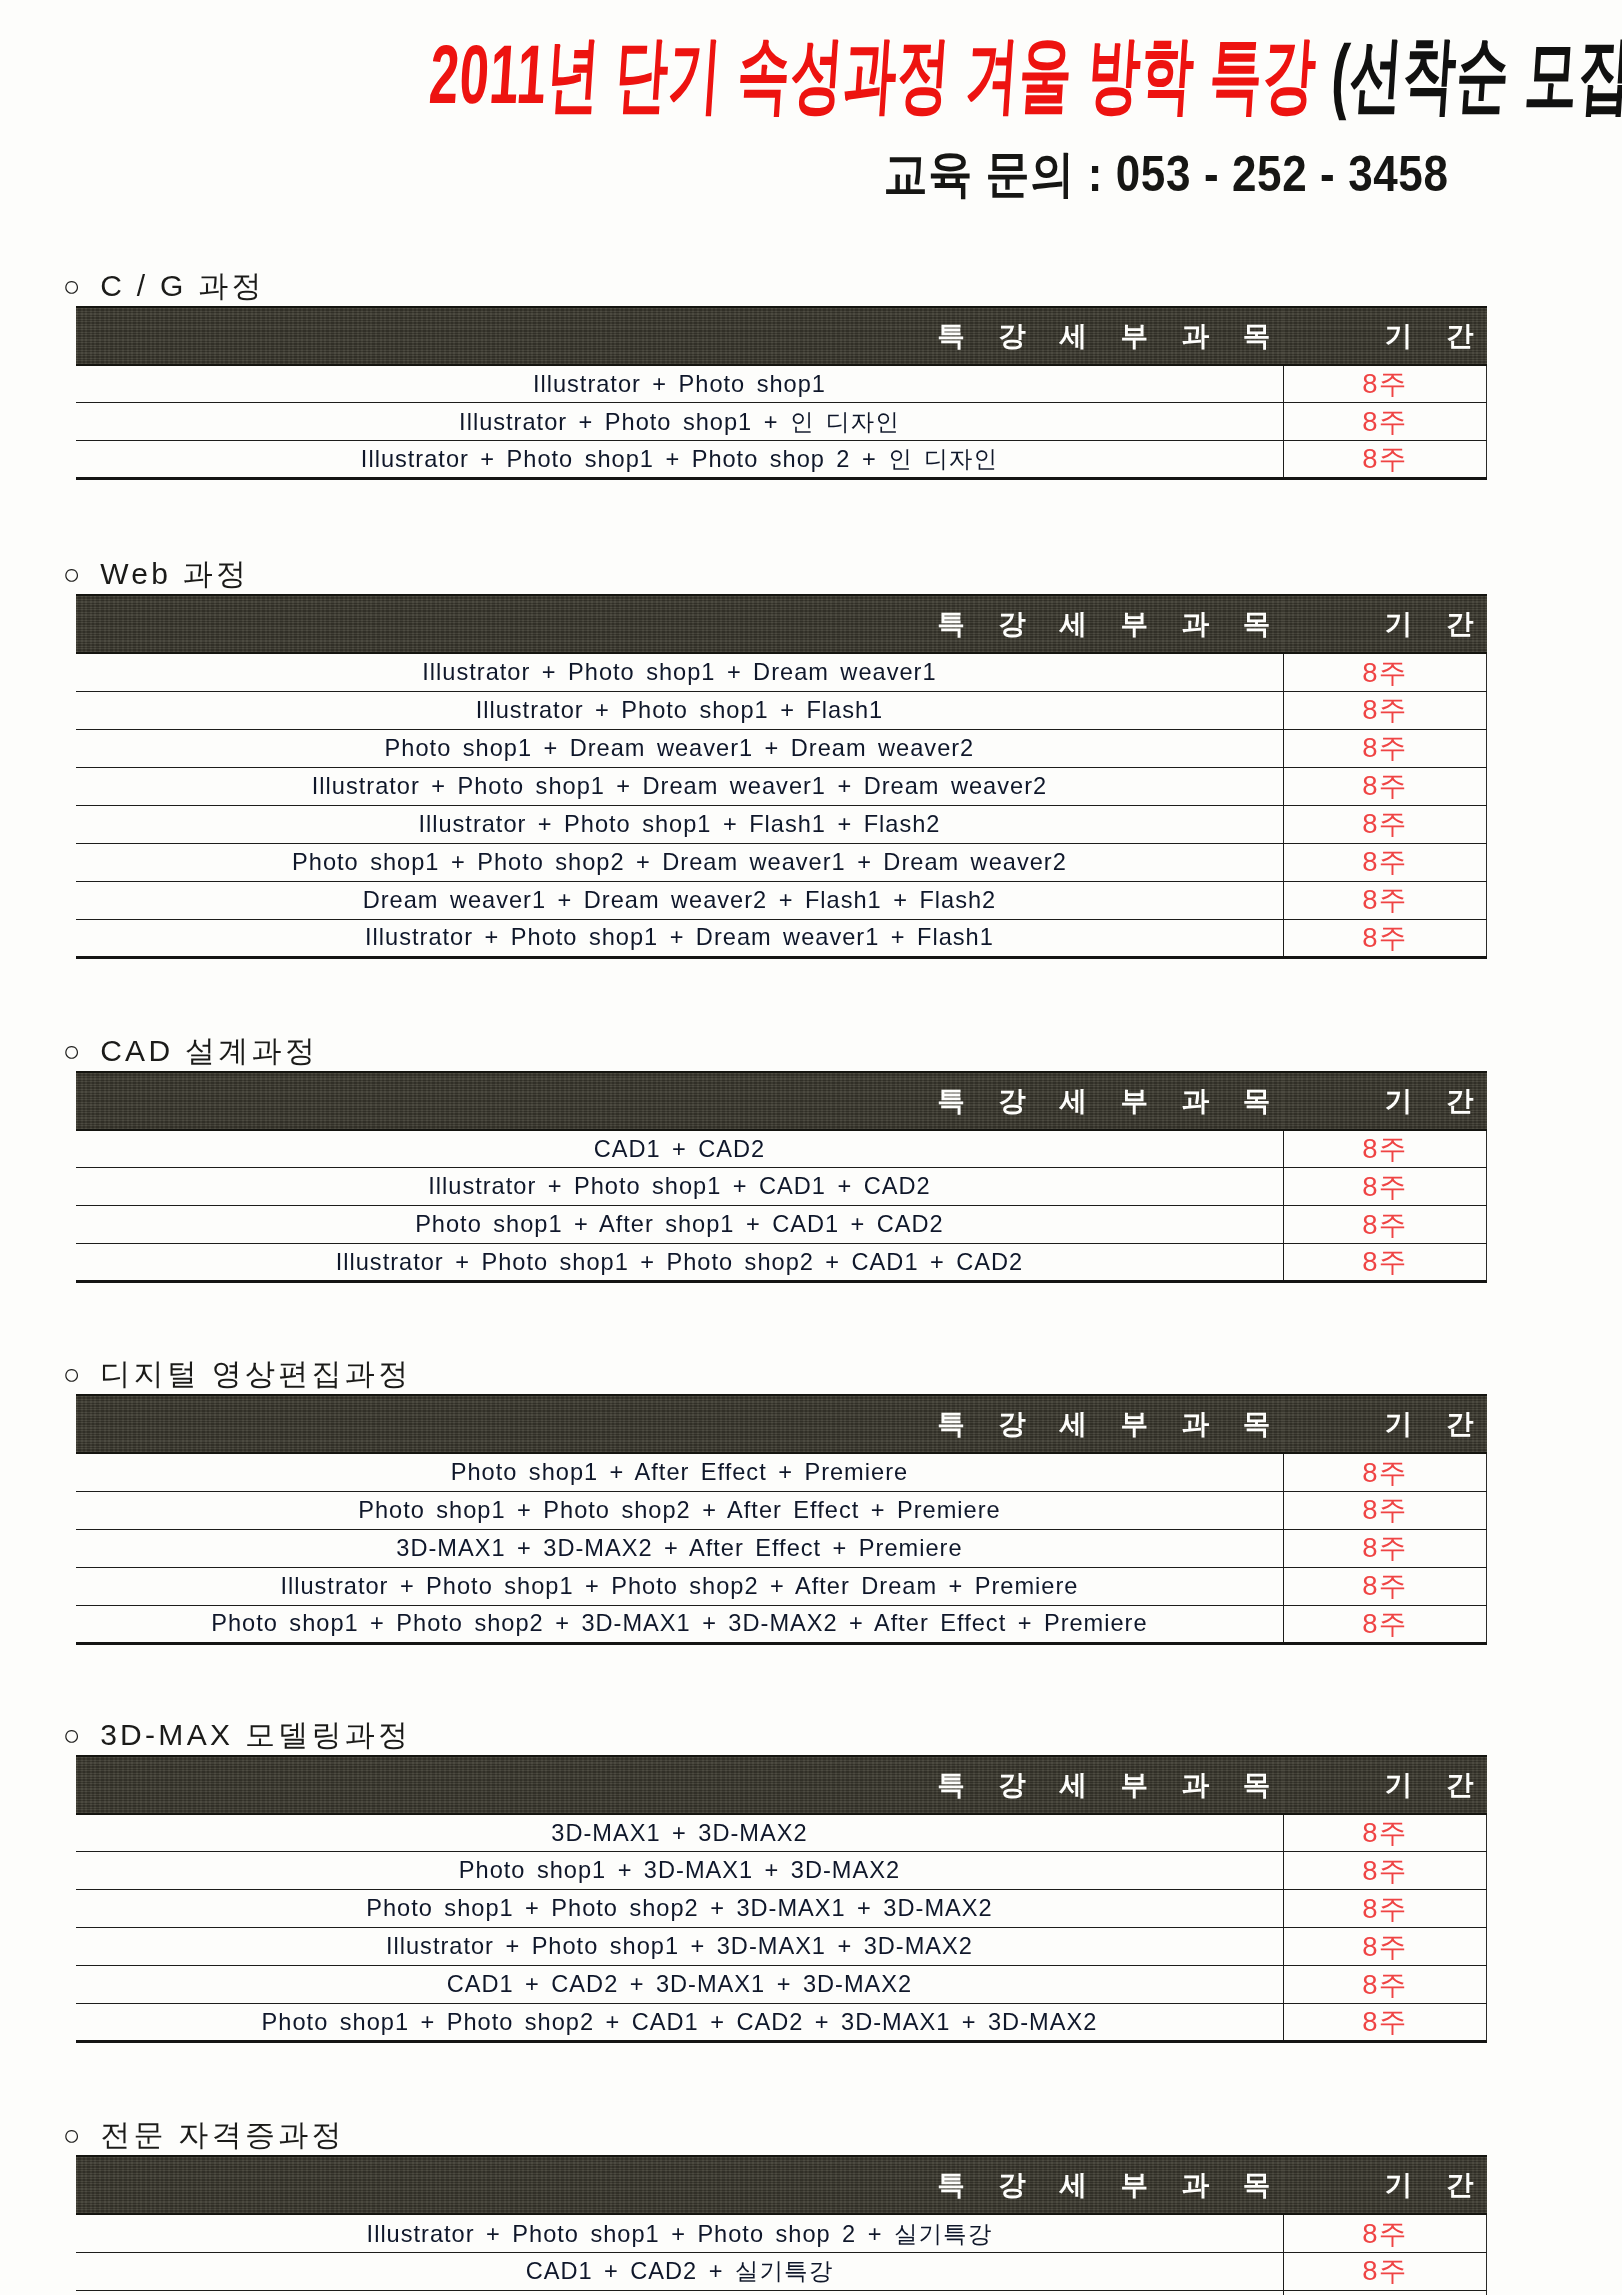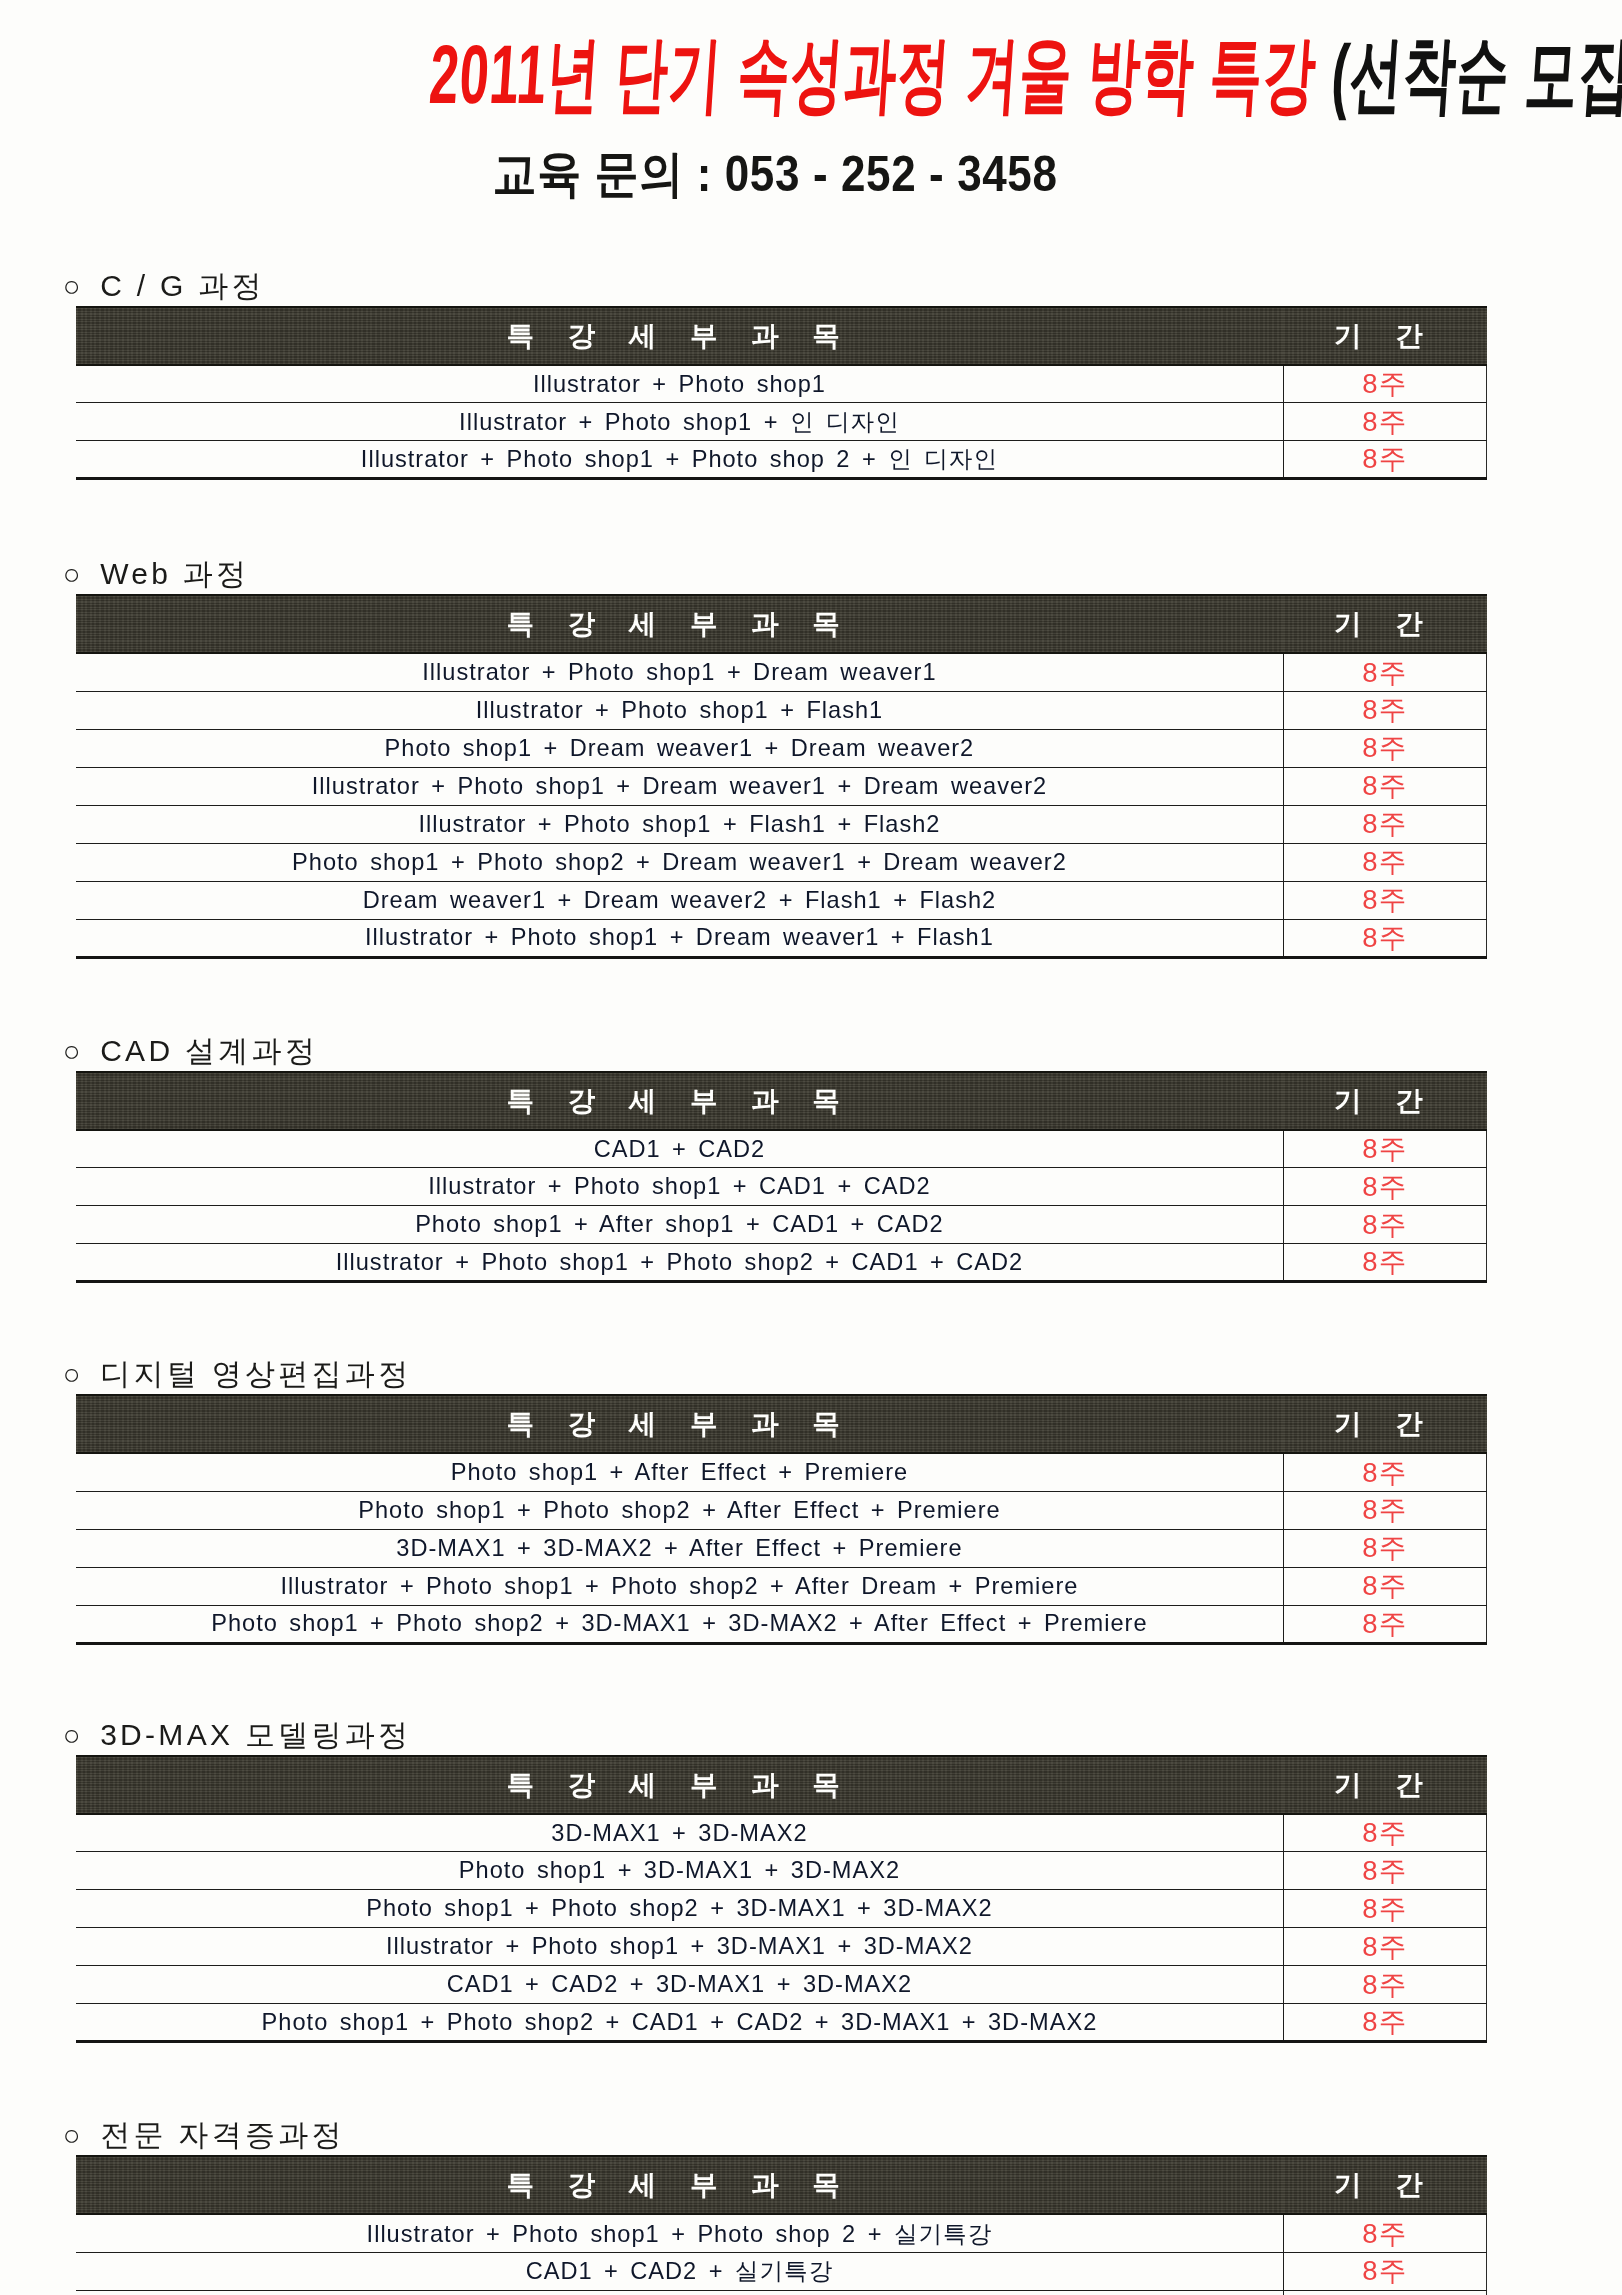--- a/index.html
+++ b/index.html
@@ -27,21 +27,21 @@
     display: inline-block;
     transform: scaleX(0.68) scaleY(1.08) skewX(-6deg);
     transform-origin: 50% 60%;
     font-size: 77px;
     font-weight: 800;
     letter-spacing: 1.3px;
   }
   .title-red   { color: #ed1310; }
   .title-black { color: #111110; }
   .contact-line {
-    text-align: center;
+    text-align: right;
     white-space: nowrap;
     margin-top: 6.5px;
     height: 69px;
     line-height: 69px;
   }
   .contact-inner {
     display: inline-block;
     transform: scaleX(0.88);
     transform-origin: 50% 50%;
     font-size: 50px;
@@ -77,21 +77,21 @@
   .course-table thead th {
     height: 58px;
     background-color: #3b392f;
     background-image:
       repeating-linear-gradient(0deg, rgba(255,255,255,0.05) 0 1.3px, rgba(0,0,0,0.12) 1.3px 2.6px),
       repeating-linear-gradient(90deg, rgba(255,255,255,0.04) 0 2px, rgba(0,0,0,0.06) 2px 4.6px);
     color: #fefefc;
     font-size: 27.5px;
     font-weight: 700;
     letter-spacing: 13px;
-    text-align: center;
+    text-align: right;
     vertical-align: middle;
     border-top: 2px solid #14140f;
     border-bottom: 2.6px solid #14140f;
   }
   .course-table td {
     height: 38px;
     text-align: center;
     vertical-align: middle;
     border-bottom: 1.3px solid #1d1d1b;
     background: #fdfdfb;

